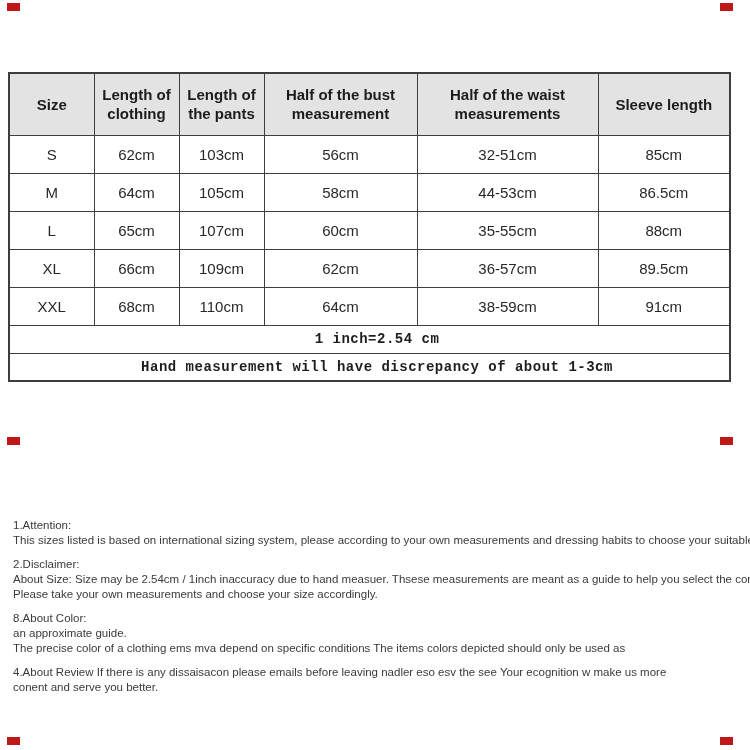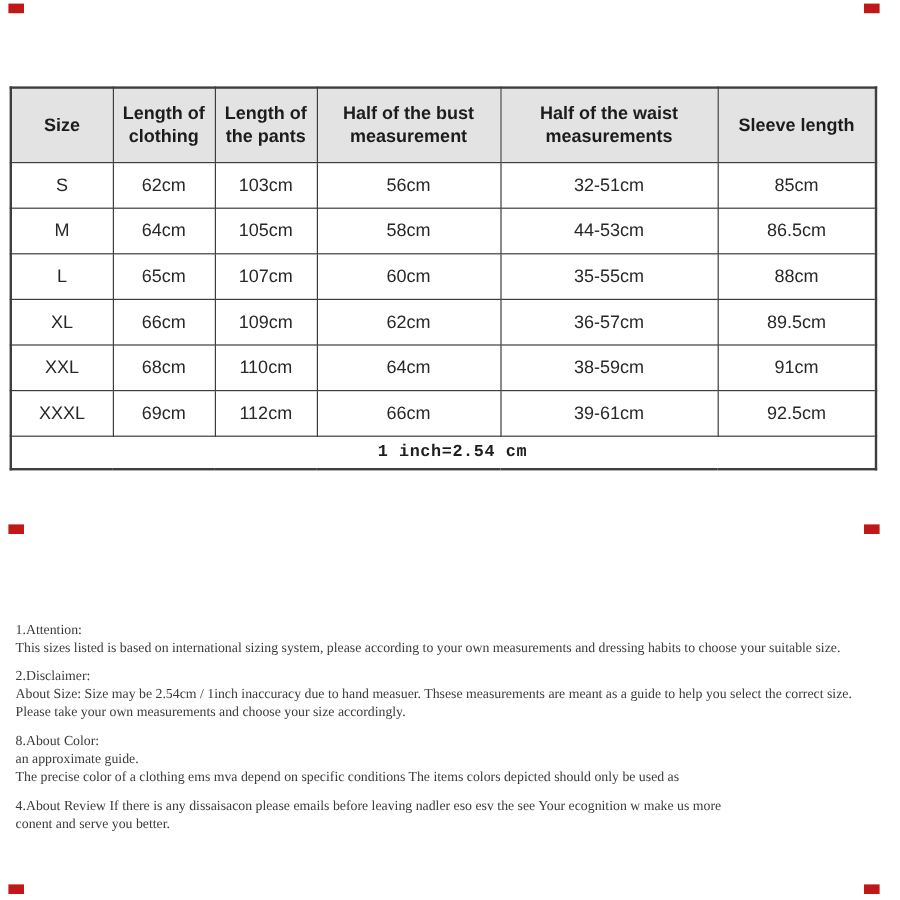--- a/index.html
+++ b/index.html
@@ -66,21 +66,21 @@
   .notes {
     position: absolute;
     left: 13px;
     top: 518px;
     width: 728px;
     font-size: 11.5px;
     line-height: 15px;
     color: #3a3a3a;
   }
   .notes .section { margin-bottom: 9px; }
-  .notes .line { white-space: nowrap; font-family: Liberation Serif, serif; }
+  .notes .line { white-space: nowrap; }
 
   
   .corner-mark {
     position: absolute;
     width: 13px;
     height: 8px;
     background: #c01818;
     z-index: 5;
   }
   .mark-tl { left: 7px;   top: 3px; }
@@ -153,30 +153,25 @@
         <td>89.5cm</td>
       </tr>
       <tr class="data-row">
         <td>XXL</td>
         <td>68cm</td>
         <td>110cm</td>
         <td>64cm</td>
         <td>38-59cm</td>
         <td>91cm</td>
       </tr>
-      <tr class="data-row">
-        <td>XXXL</td>
-        <td>69cm</td>
-        <td>112cm</td>
-        <td>66cm</td>
-        <td>39-61cm</td>
-        <td>92.5cm</td>
+      <tr class="footnote-row">
+        <td colspan="6">1 inch=2.54 cm</td>
       </tr>
       <tr class="footnote-row">
-        <td colspan="6">1 inch=2.54 cm</td>
+        <td colspan="6">Hand measurement will have discrepancy of about 1-3cm</td>
       </tr>
     </tbody>
 </table>
 
 <div class="notes" id="notes-block">
     <div class="section">
       <div class="line">1.Attention:</div>
       <div class="line">This sizes listed is based on international sizing system, please according to your own measurements and dressing habits to choose your suitable size.</div>
     </div>
     <div class="section">

